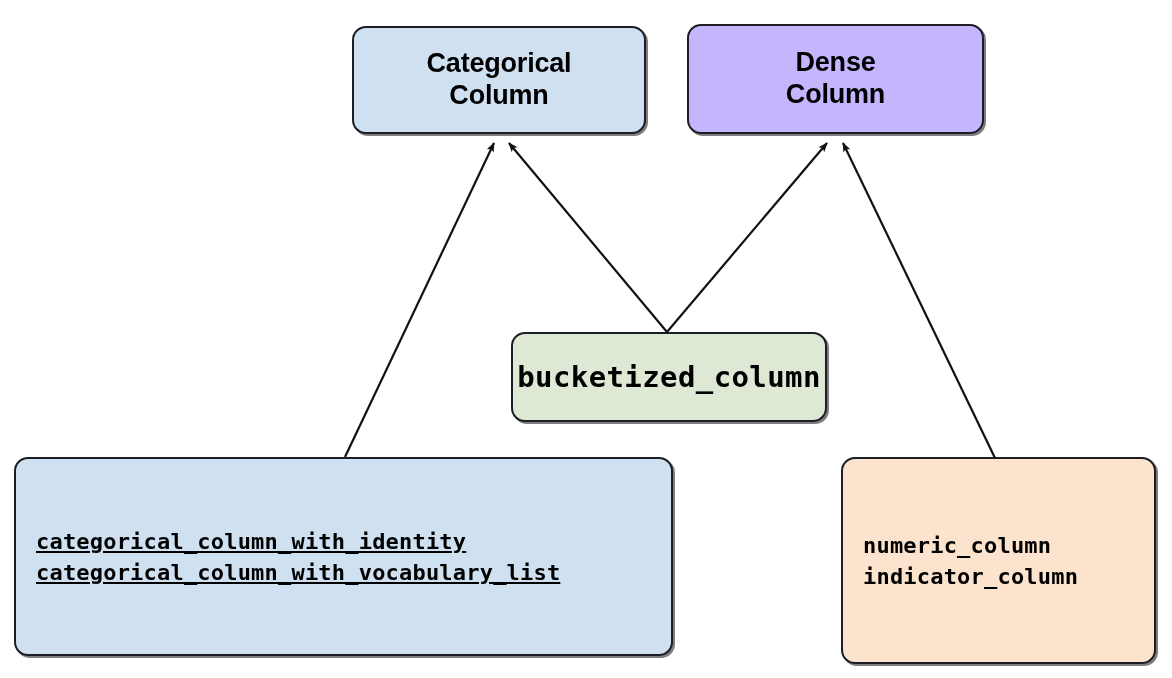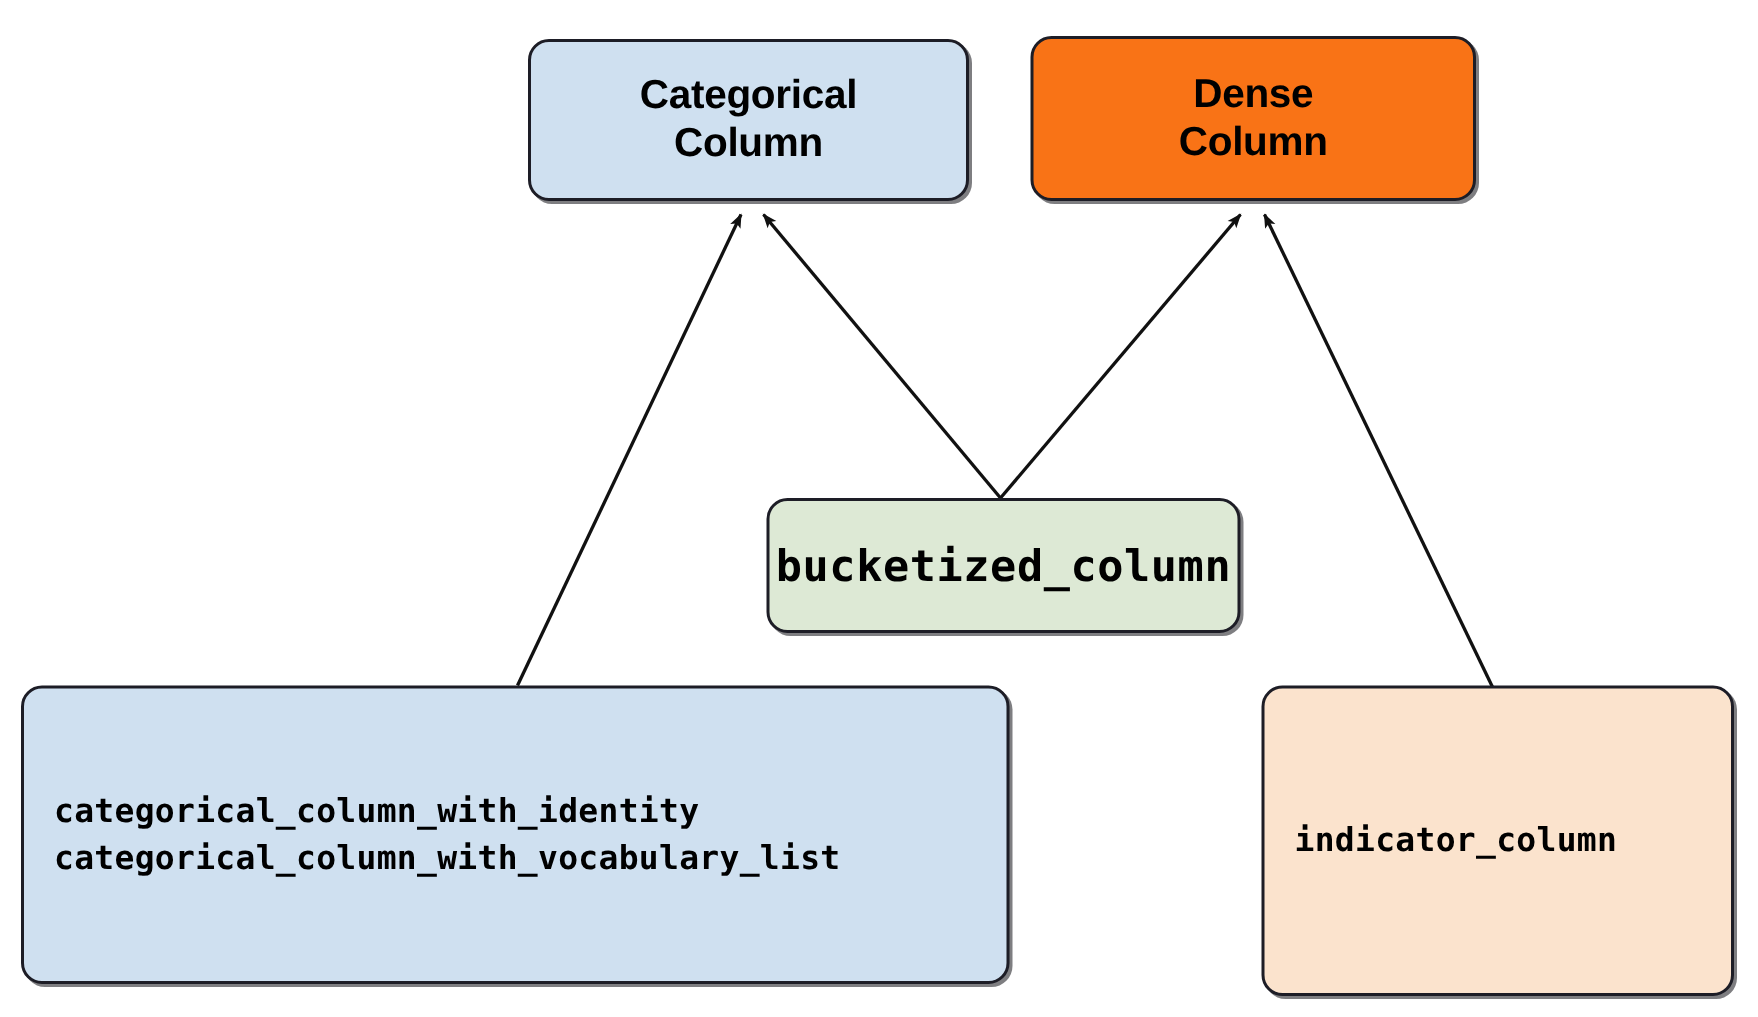--- a/index.html
+++ b/index.html
@@ -75,20 +75,21 @@
   #node-dense-column {
     left: 687px; top: 24px; width: 297px; height: 110px;
   }
   #node-bucketized-column {
     left: 511px; top: 332px; width: 316px; height: 90px;
   }
   #node-categorical-list {
     left: 14px; top: 457px; width: 659px; height: 199px;
     justify-content: flex-start;
     padding-left: 20px;
+    text-decoration: underline;
   }
   #node-dense-list {
     left: 841px; top: 457px; width: 315px; height: 207px;
     justify-content: flex-start;
     padding-left: 20px;
   }
 </style>
 </head>
 <body style="background: rgb(255, 255, 255);">
 
@@ -108,35 +109,36 @@
     <line x1="667" y1="332" x2="827" y2="143" stroke="#111111" stroke-width="2.2" marker-end="url(#arrowhead)"></line>
 
     <line x1="995" y1="458" x2="843" y2="143" stroke="#111111" stroke-width="2.2" marker-end="url(#arrowhead)"></line>
   </svg>
 
   <div class="node" id="node-categorical-column" style="background: rgb(207, 224, 240); border-color: rgb(29, 29, 38);">
     <span class="node-title">Categorical
 Column</span>
   </div>
 
-  <div class="node" id="node-dense-column" style="background: #f97316; border-color: rgb(29, 29, 38); align-items: center;">
+  <div class="node" id="node-dense-column" style="background: #c4b5fd; border-color: rgb(29, 29, 38); align-items: center;">
     <span class="node-title">Dense
 Column</span>
   </div>
 
   <div class="node" id="node-bucketized-column" style="background: rgb(221, 233, 213); border-color: rgb(29, 29, 38);">
     <span class="node-mono">bucketized_column</span>
   </div>
 
   <div class="node" id="node-categorical-list" style="background: rgb(207, 224, 240); border-color: rgb(29, 29, 38);">
     <div class="node-list">
       <div class="list-row">categorical_column_with_identity</div>
       <div class="list-row">categorical_column_with_vocabulary_list</div>
     </div>
   </div>
 
   <div class="node" id="node-dense-list" style="background: rgb(251, 227, 205); border-color: rgb(29, 29, 38);">
     <div class="node-list">
+      <div class="list-row">numeric_column</div>
       <div class="list-row">indicator_column</div>
     </div>
   </div>
 
 </div>
 
 </body></html>

